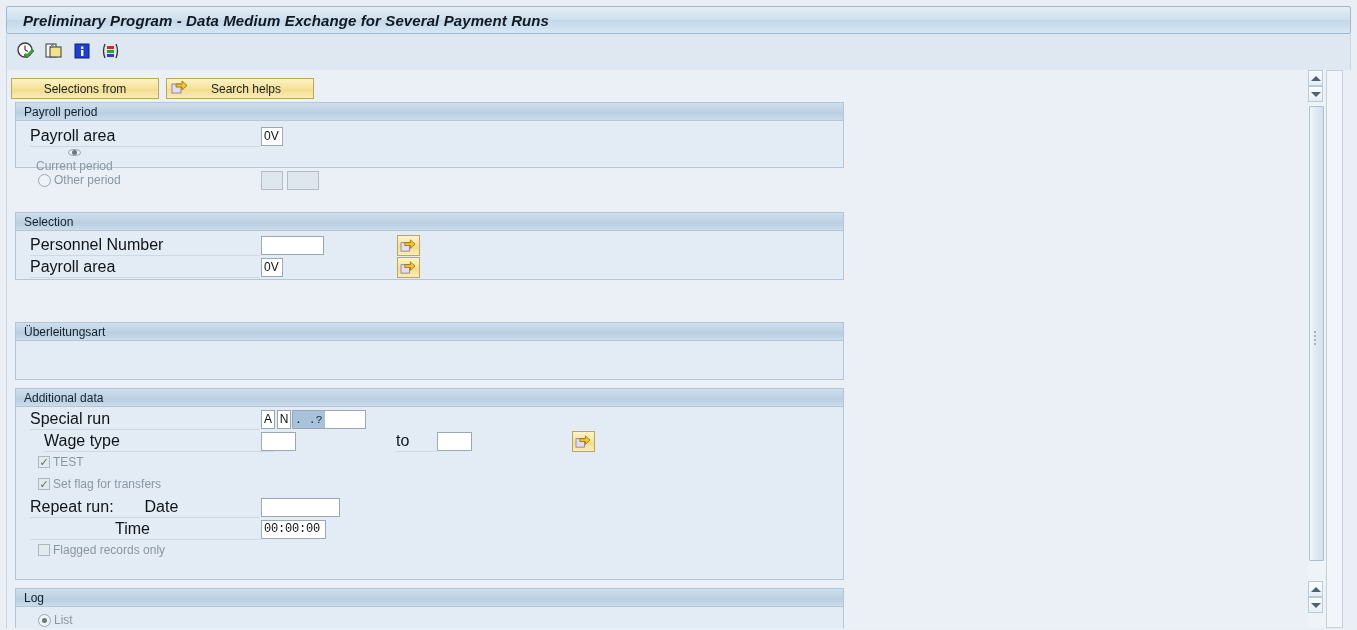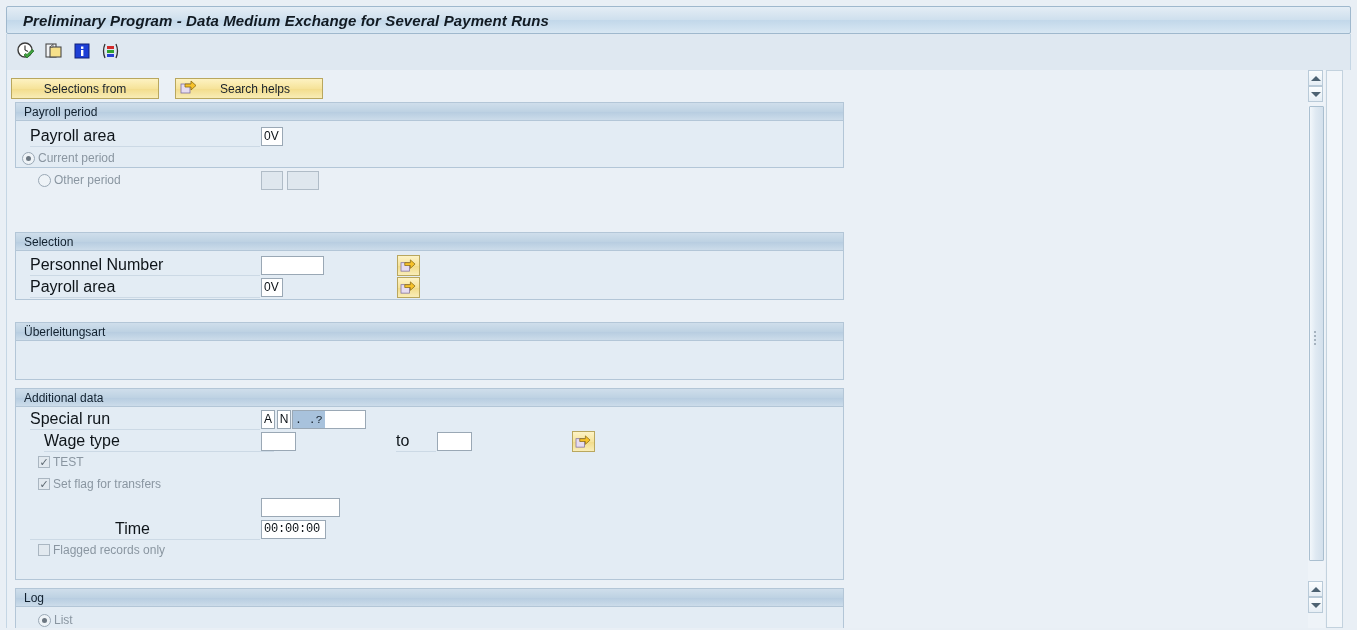--- a/index.html
+++ b/index.html
@@ -62,21 +62,21 @@
   
   .content {
     position: absolute; left: 6px; top: 70px;
     width: 1320px; height: 558px;
     background: #eaf0f6;
     border-left: 1px solid #c5d6e4;
     overflow: hidden;
   }
 
   
-  .tabrow { position: absolute; left: 4px; top: 8px; height: 21px; display: flex; gap: 16px; }
+  .tabrow { position: absolute; left: 4px; top: 8px; height: 21px; display: flex; gap: 7px; }
   .tabbtn {
     height: 21px;
     background: linear-gradient(to bottom, #fdf2c2 0%, #f6e39a 50%, #f2dc8b 51%, #f8ecb6 100%);
     border: 1px solid #b9a75e;
     display: flex; align-items: center; justify-content: center;
     font-size: 12px; color: #17202a;
     padding: 0 10px; cursor: pointer; white-space: nowrap;
   }
   .tabbtn.t1 { width: 148px; }
   .tabbtn.t2 { width: 148px; justify-content: flex-start; padding-left: 4px; }
@@ -239,37 +239,37 @@
         <span class="lbl2 lbl-txt" style="flex:1;text-align:center;">Search helps</span>
       </div>
     </div>
 
     <div class="group" style="top:32px;height:66px;">
       <div class="grp-head">Payroll period</div>
       <div class="grp-body" style="height:70px;">
         <div class="lbl" style="left:14px; top:4px; width:230px;">Payroll area</div>
         <div class="inp" style="left:245px; top:6px; width:22px;">0V</div>
 
-        <div class="chkrow" style="left:6px; top:28px;">
+        <div class="chkrow" style="left:20px; top:28px;flex-direction:column;">
           <span class="rad">
               <span class="pip"></span>
             </span>
           <span class="cklabel">Current period</span>
         </div>
 
         <div class="chkrow" style="left:22px; top:50px;">
           <span class="rad"></span>
           <span class="cklabel">Other period</span>
         </div>
         <div class="inp dis" style="left:245px; top:50px; width:22px;"></div>
         <div class="inp dis" style="left:271px; top:50px; width:32px;"></div>
       </div>
     </div>
 
-    <div class="group" style="top:142px;height:68px;margin-top:20px;">
+    <div class="group" style="top:142px;height:68px;">
       <div class="grp-head">Selection</div>
       <div class="grp-body" style="height:48px;">
         <div class="lbl" style="left:14px; top:3px; width:230px;">Personnel Number</div>
         <div class="inp" style="left:245px; top:5px; width:63px;"></div>
         <div class="arrowbtn" style="left:381px; top:4px;">
           <svg width="17" height="15" viewBox="0 0 18 16">
             <rect x="1" y="5" width="9" height="9" fill="#e6dcf0" stroke="#7d6fa0" stroke-width=".8"></rect>
             <path d="M5 5 L11 5 L11 2 L16 6.5 L11 11 L11 8 L5 8 Z" fill="#f7c22a" stroke="#8a6a10" stroke-width=".8"></path>
           </svg>
         </div>
@@ -319,20 +319,25 @@
           <span class="cklabel">TEST</span>
         </div>
 
         <div class="chkrow" style="left:22px; top:68px;">
           <span class="chk dis">
               <span class="tick">✓</span>
             </span>
           <span class="cklabel">Set flag for transfers</span>
         </div>
 
+        <div class="lbl" style="left:14px; top:89px; width:230px;">
+          <span>Repeat run:</span>
+          <span style="display:inline-block;width:22px;"></span>
+          <span>Date</span>
+        </div>
         <div class="inp" style="left:245px; top:91px; width:79px;"></div>
 
         <div class="lbl" style="left:14px; top:111px; width:230px; text-align:right; padding-right:110px;">Time</div>
         <div class="inp mono" style="left:245px; top:113px; width:65px;">00:00:00</div>
 
         <div class="chkrow" style="left:22px; top:134px;">
           <span class="chk dis"></span>
           <span class="cklabel">Flagged records only</span>
         </div>
       </div>

